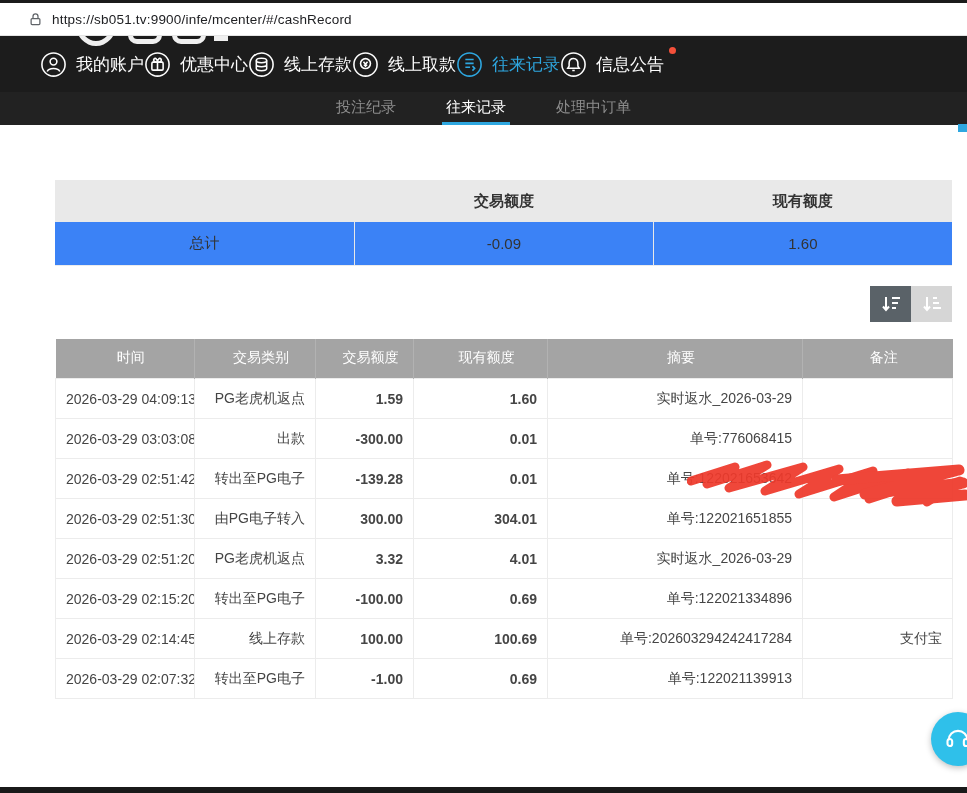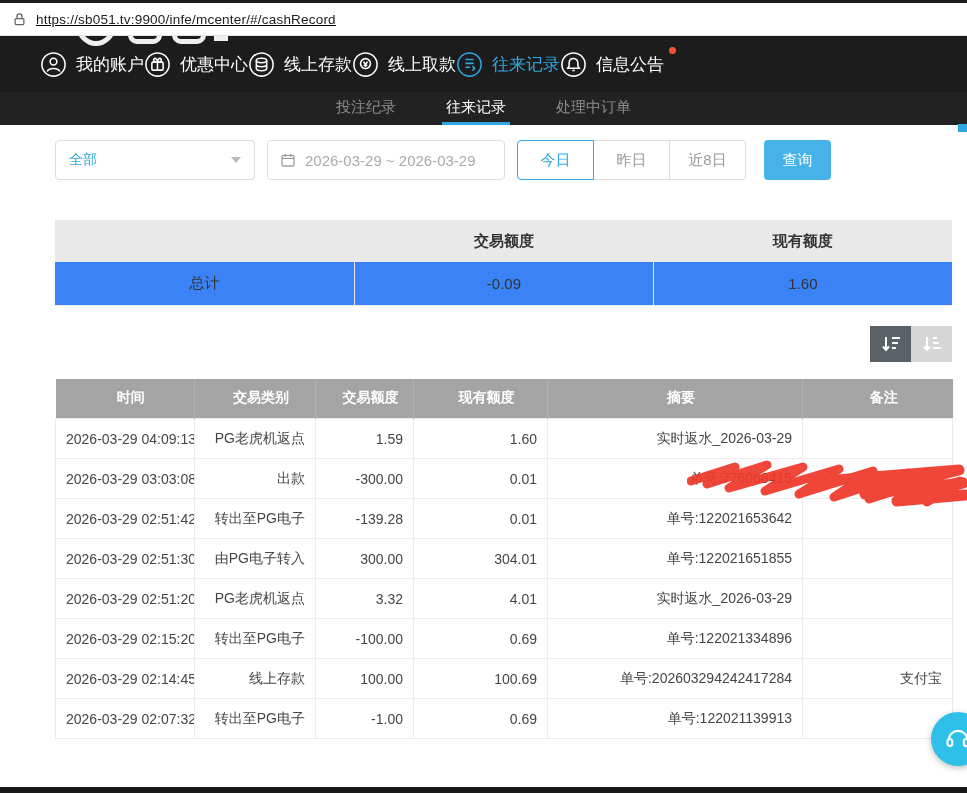--- a/index.html
+++ b/index.html
@@ -1,21 +1,21 @@
 <!DOCTYPE html>
 <html><head>
 <meta charset="utf-8">
 <style>
   * { margin:0; padding:0; box-sizing:border-box; }
   html,body { width:967px; height:793px; overflow:hidden; background:#fff;
     font-family:"Liberation Sans","DejaVu Sans",sans-serif; position:relative; }
 
   
   .addressbar { height:36px; border-top:3px solid #1b1b1b; border-bottom:1px solid #e3e3e3;
-    background:#fff; display:flex; align-items:center; padding:0 12px;text-decoration:underline; }
+    background:#fff; display:flex; align-items:center; padding:0 28px; }
   .addressbar .lock { width:15px; height:15px; color:#5f6368; flex:0 0 auto; }
   .addressbar .url { margin-left:9px; font-size:13.5px; color:#202124; letter-spacing:.2px; }
 
   
   .site-header { height:56px; background:#1c1c1c; position:relative; overflow:hidden; }
   .logo-partial { position:absolute; left:70px; top:-32px; width:170px; height:48px; }
   .logo-ring { position:absolute; left:6px; top:0; width:40px; height:42px;
     border:5px solid #efefef; border-radius:50%; }
   .logo-sq1 { position:absolute; left:58px; top:2px; width:34px; height:38px;
     border:5px solid #efefef; border-radius:9px; }
@@ -75,27 +75,27 @@
   .sort-row { margin-top:20px; display:flex; justify-content:flex-end; }
   .sort-btn { width:41px; height:36px; display:flex; align-items:center; justify-content:center;
     border:none; cursor:pointer; padding:0; }
   .sort-btn svg { width:24px; height:24px; color:#fff; }
   .sort-btn.desc { background:#5a6268; }
   .sort-btn.asc  { background:#d6d6d6; }
 
   
   .records-table { margin-top:17px; }
   .records-table th { background:#a4a4a4; color:#fff; height:40px; font-size:14px;
-    font-weight:bold; text-align:center; border-right:1px solid #b2b2b2;padding-left:12px; }
+    font-weight:normal; text-align:center; border-right:1px solid #b2b2b2;padding-left:12px; }
   .records-table th:last-child { border-right:none; }
   .records-table td { height:40px; font-size:14px; color:#454545;
     border:1px solid #ececec; padding:0 10px; background:#fff; white-space:nowrap;
     overflow:hidden; }
   .records-table td.al-left  { text-align:right; }
-  .records-table td.al-right { text-align:right; }
+  .records-table td.al-right { text-align:right;font-weight:bold; }
 
   
   .scribble { position:absolute; left:687px; top:450px; width:280px; height:58px;
     pointer-events:none; }
   .blue-sliver { position:absolute; top:124px; right:0; width:9px; height:8px; background:#2ea7e0; }
   .float-btn { position:absolute; right:-18px; top:712px; width:54px; height:54px;
     border-radius:50%; background:#2fc0ea; border:none; cursor:pointer;
     display:flex; align-items:center; justify-content:center;
     box-shadow:0 2px 6px rgba(0,0,0,.25); }
   .float-btn svg { width:28px; height:28px; color:#fff; }
@@ -174,39 +174,20 @@
 <div class="subnav">
   <div class="subnav-item">投注纪录</div>
   <div class="subnav-item active">往来记录</div>
   <div class="subnav-item">处理中订单</div>
 </div>
 
 <div class="blue-sliver"></div>
 
 <div class="content">
 
-  <div class="filter-row">
-    <div class="select-box">
-      <span>全部</span>
-      <span class="caret"></span>
-    </div>
-    <div class="date-box">
-      <svg viewBox="0 0 24 24" fill="none" stroke="currentColor" stroke-width="2">
-        <rect x="3" y="5" width="18" height="16" rx="2"></rect>
-          <path d="M3 9.5 h18 M8 3 v4 M16 3 v4"></path>
-      </svg>
-      <span>2026-03-29 ~ 2026-03-29</span>
-    </div>
-    <div class="btn-group">
-      <button class="active">今日</button>
-      <button>昨日</button>
-      <button>近8日</button>
-    </div>
-    <button class="search-btn">查询</button>
-  </div>
 
   <table class="summary-table">
     <colgroup>
         <col style="width:33.4%">
         <col style="width:33.3%">
         <col style="width:33.3%">
       </colgroup>
     <thead>
       <tr>
         <th></th>

